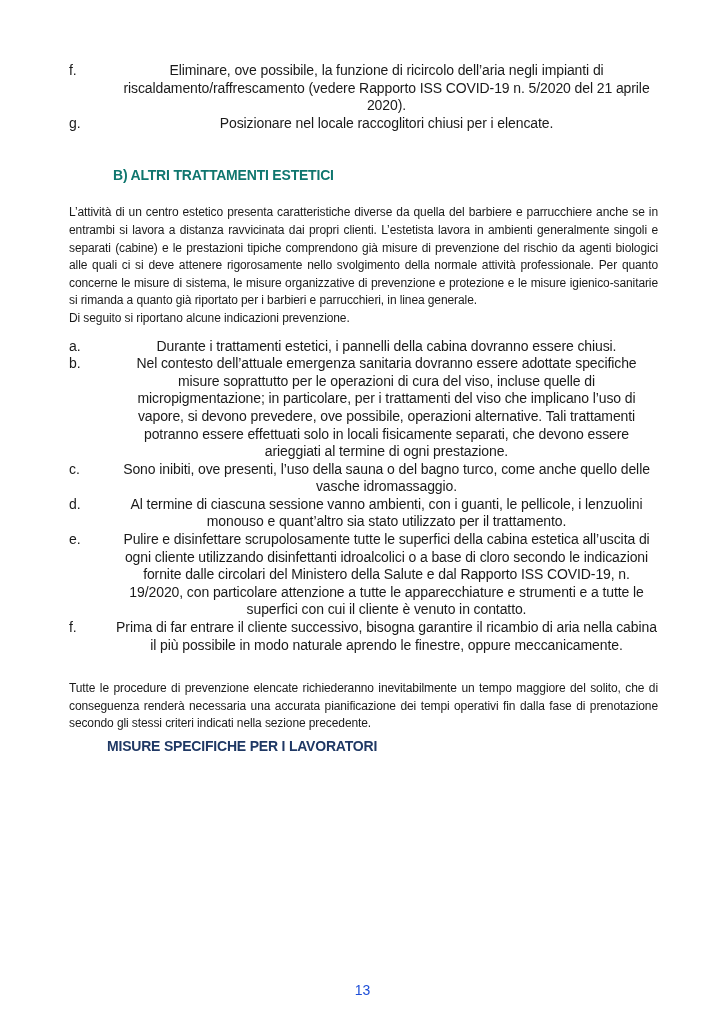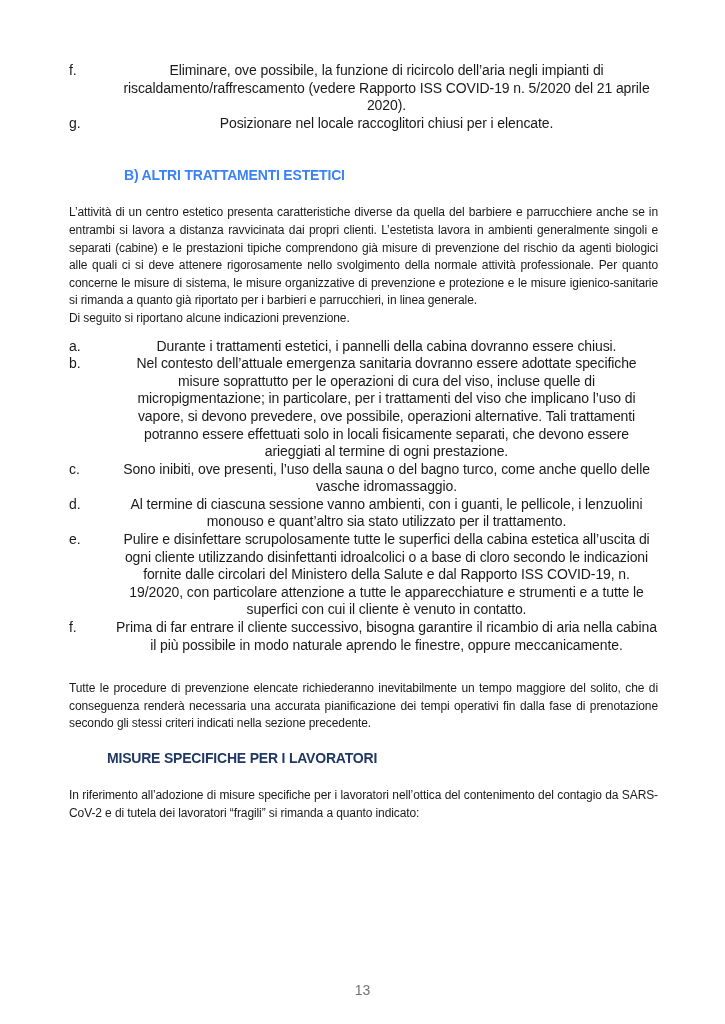--- a/index.html
+++ b/index.html
@@ -4,23 +4,23 @@
 <style>
   html, body { margin: 0; padding: 0; background: #ffffff; }
   body { width: 725px; height: 1024px; position: relative; overflow: hidden;
          font-family: "Liberation Sans", sans-serif; color: #1a1a1a; }
   .page { position: absolute; left: 69px; top: 62px; width: 589px; }
   .p { font-size: 12px; line-height: 17.6px; text-align: justify; margin: 0; letter-spacing: -0.1px; }
   .list { margin: 0; padding: 0; list-style: none; }
   .li { display: flex; font-size: 14px; line-height: 17.6px; letter-spacing: -0.1px; }
   .li .mk { width: 46px; flex: 0 0 46px; }
   .li .tx { flex: 1; text-align: center; }
-  .h-black { font-weight: bold; font-size: 14px; line-height: 18px; color: #3b82f6; margin: 11px; letter-spacing: -0.2px; padding-left: 44px; }
+  .h-black { font-weight: bold; font-size: 14px; line-height: 18px; color: #0f766e; margin: 0; letter-spacing: -0.2px; padding-left: 44px; }
   .h-navy { font-weight: bold; font-size: 14px; line-height: 18px; margin: 0; letter-spacing: -0.2px; }
-  .pageno { position: absolute; top: 982px; left: 0; width: 725px; text-align: center; font-size: 14px; color: #737373; }
+  .pageno { position: absolute; top: 982px; left: 0; width: 725px; text-align: center; font-size: 14px; color: #1d4ed8; }
 </style>
 </head>
 <body style="color: rgb(26, 26, 26);">
 
 <div class="page">
 
   <ul class="list">
     <li class="li">
       <span class="mk">f.</span>
       <span class="tx">Eliminare, ove possibile, la funzione di ricircolo dell’aria negli impianti di riscaldamento/raffrescamento (vedere Rapporto ISS COVID-19 n. 5/2020 del 21 aprile 2020).</span>
@@ -58,18 +58,17 @@
       <span class="tx">Pulire e disinfettare scrupolosamente tutte le superfici della cabina estetica all’uscita di ogni cliente utilizzando disinfettanti idroalcolici o a base di cloro secondo le indicazioni fornite dalle circolari del Ministero della Salute e dal Rapporto ISS COVID-19, n. 19/2020, con particolare attenzione a tutte le apparecchiature e strumenti e a tutte le superfici con cui il cliente è venuto in contatto.</span>
     </li>
     <li class="li">
       <span class="mk">f.</span>
       <span class="tx">Prima di far entrare il cliente successivo, bisogna garantire il ricambio di aria nella cabina il più possibile in modo naturale aprendo le finestre, oppure meccanicamente.</span>
     </li>
   </ul>
 
   <p class="p" style="margin-top:26px;">Tutte le procedure di prevenzione elencate richiederanno inevitabilmente un tempo maggiore del solito, che di conseguenza renderà necessaria una accurata pianificazione dei tempi operativi fin dalla fase di prenotazione secondo gli stessi criteri indicati nella sezione precedente.</p>
 
-  <h2 class="h-navy" style="margin-top: 16px; color: rgb(31, 56, 100); padding-left: 38px;">MISURE SPECIFICHE PER I LAVORATORI</h2>
+  <h2 class="h-navy" style="margin-top: 4px; color: rgb(31, 56, 100); padding-left: 38px;">MISURE SPECIFICHE PER I LAVORATORI</h2>
 
-  <p class="p" style="margin-top:20px;">In riferimento all’adozione di misure specifiche per i lavoratori nell’ottica del contenimento del contagio da SARS-CoV-2 e di tutela dei lavoratori “fragili” si rimanda a quanto indicato:</p>
 </div>
 
 <div class="pageno">13</div>
 
 </body></html>

